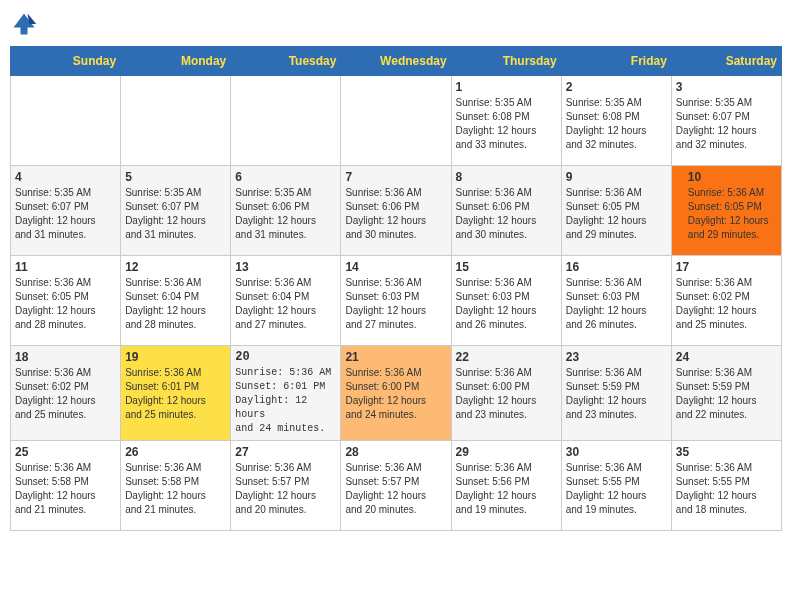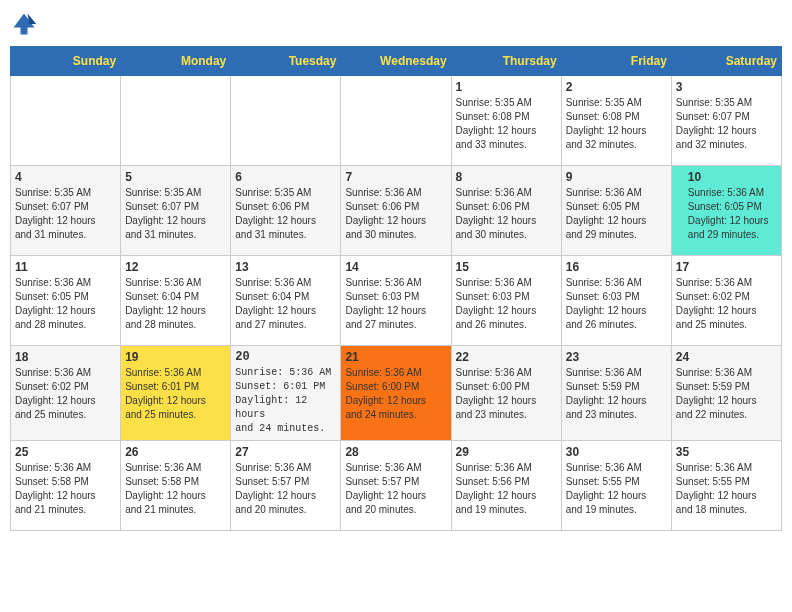--- a/index.html
+++ b/index.html
@@ -181,21 +181,21 @@
 Daylight: 12 hours
 and 30 minutes.</div>
         </td>
         <td style="background: rgb(245, 245, 245);">
           <div class="day-num">9</div>
           <div class="day-info" style="white-space: pre-line;">Sunrise: 5:36 AM
 Sunset: 6:05 PM
 Daylight: 12 hours
 and 29 minutes.</div>
         </td>
-        <td style="background: #5eead4; padding-left: 16px;">
+        <td style="background: #f97316; padding-left: 16px;">
           <div class="day-num">10</div>
           <div class="day-info" style="white-space: pre-line;">Sunrise: 5:36 AM
 Sunset: 6:05 PM
 Daylight: 12 hours
 and 29 minutes.</div>
         </td>
       </tr>
       <tr class="week-row">
         <td>
           <div class="day-num">11</div>
@@ -262,21 +262,21 @@
 Daylight: 12 hours
 and 25 minutes.</div>
         </td>
         <td style="background: rgb(245, 245, 245); font-family: Liberation Mono, monospace;">
           <div class="day-num">20</div>
           <div class="day-info" style="white-space: pre-line;">Sunrise: 5:36 AM
 Sunset: 6:01 PM
 Daylight: 12 hours
 and 24 minutes.</div>
         </td>
-        <td style="background: #f97316;">
+        <td style="background: #fdba74;">
           <div class="day-num">21</div>
           <div class="day-info" style="white-space: pre-line;">Sunrise: 5:36 AM
 Sunset: 6:00 PM
 Daylight: 12 hours
 and 24 minutes.</div>
         </td>
         <td style="background: rgb(245, 245, 245);">
           <div class="day-num">22</div>
           <div class="day-info" style="white-space: pre-line;">Sunrise: 5:36 AM
 Sunset: 6:00 PM

